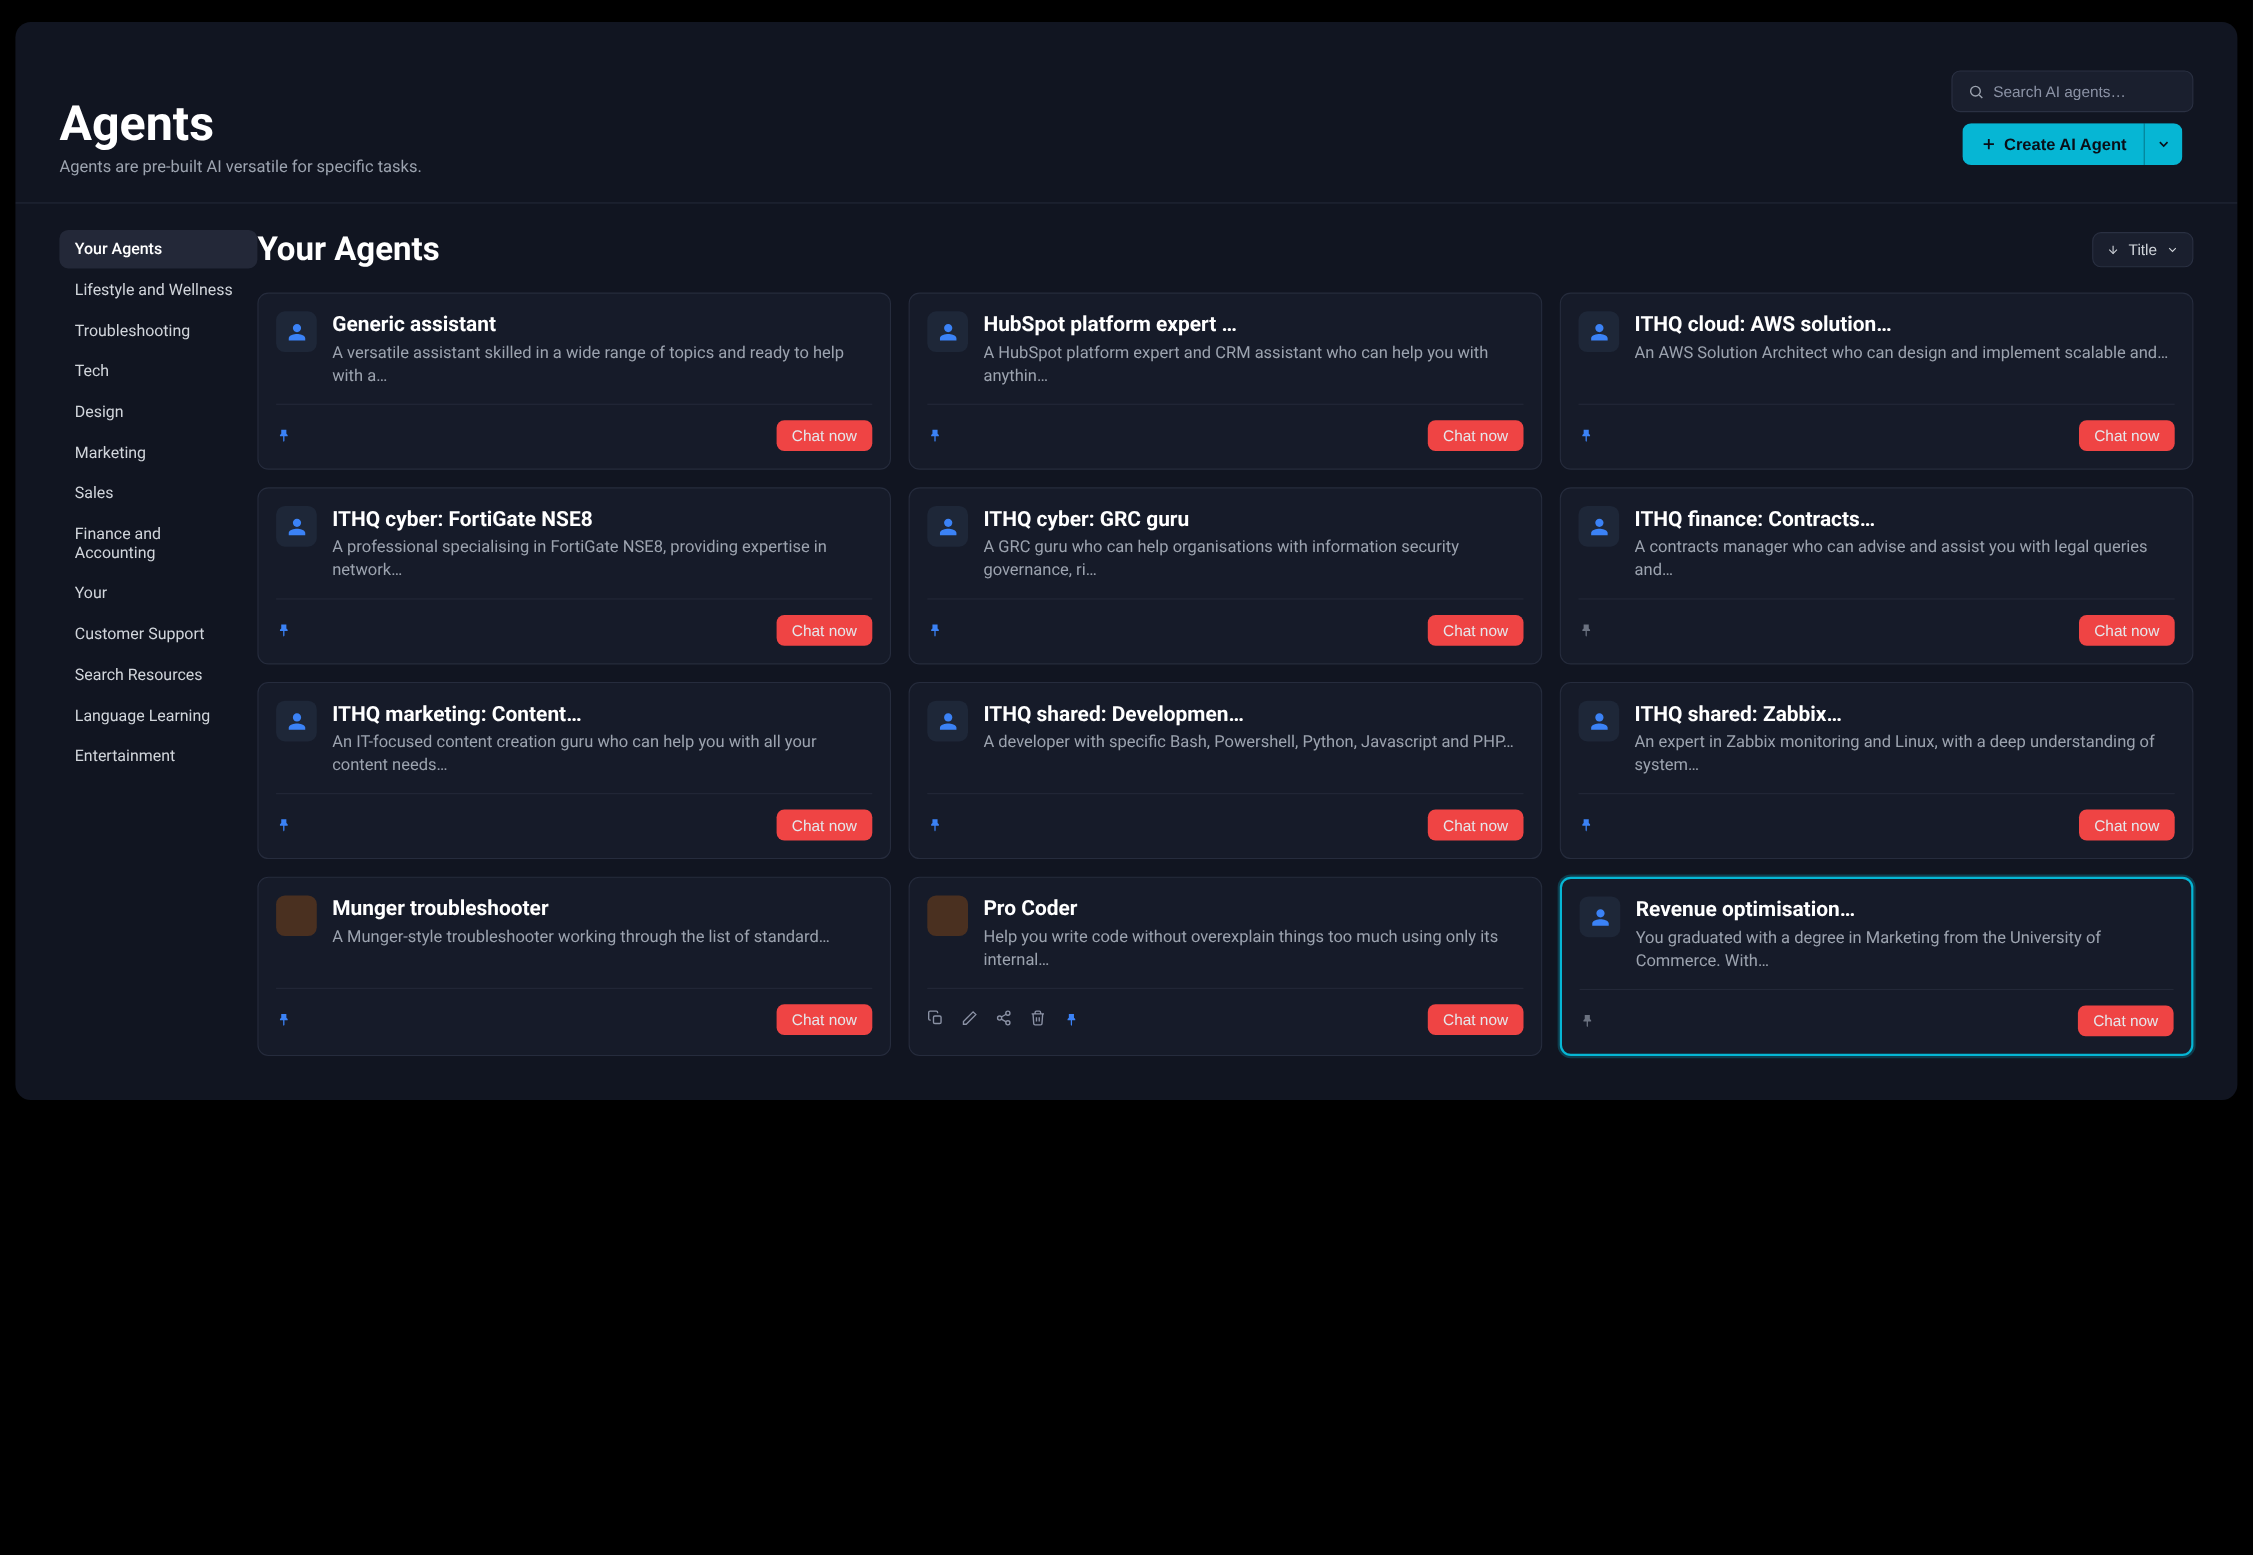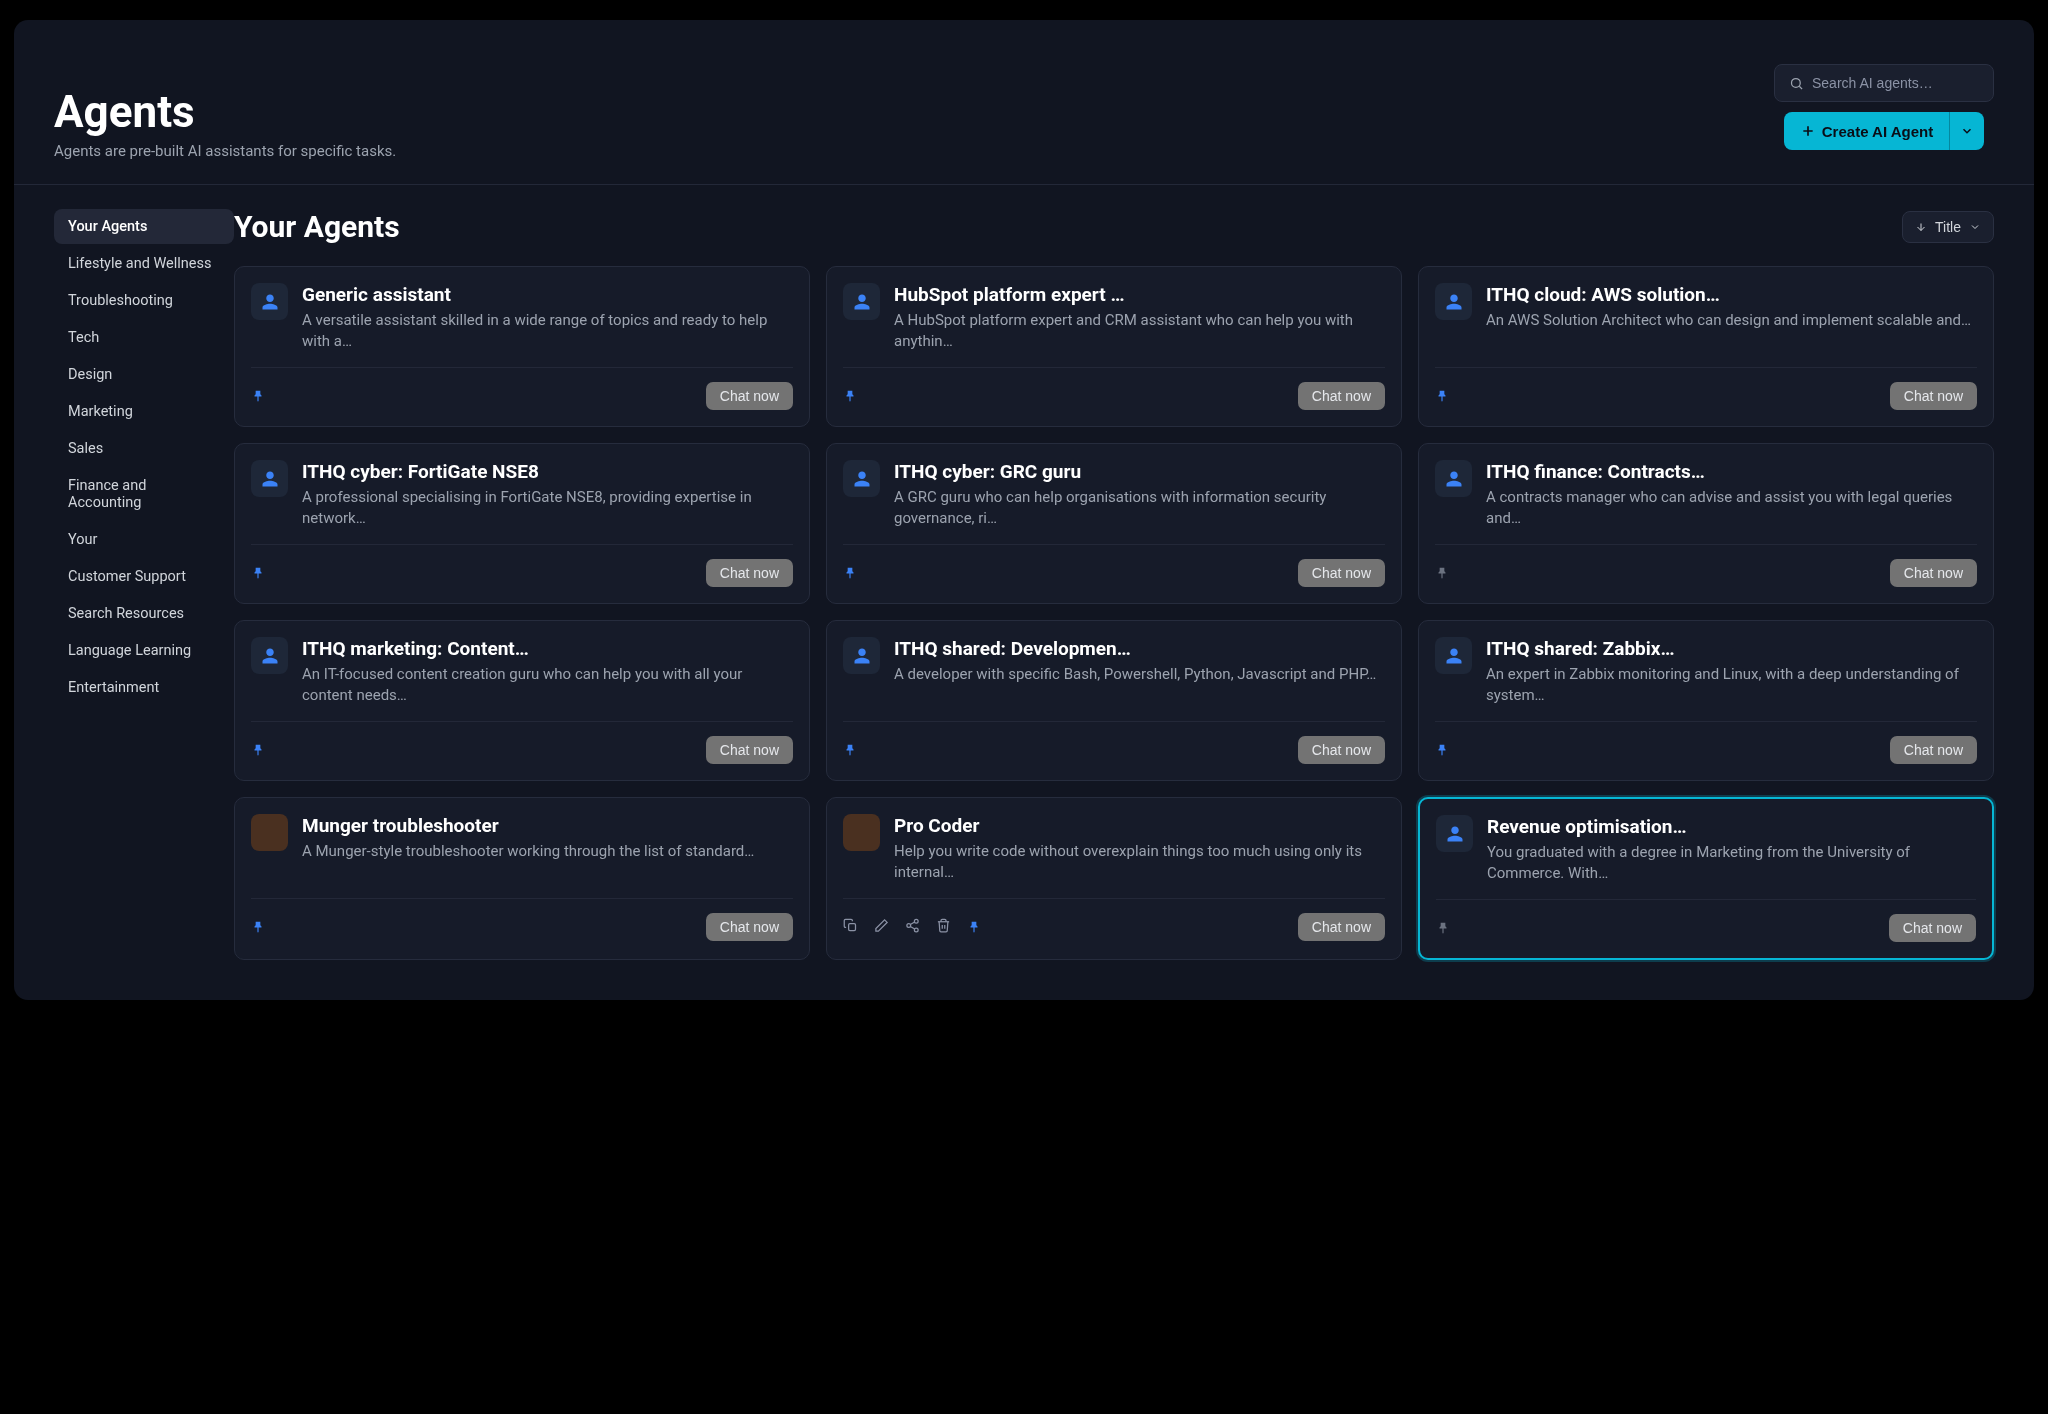--- a/index.html
+++ b/index.html
@@ -206,38 +206,38 @@
   align-items: center;
 }
 .pin-icon.muted { color: #6b7280; }
 .card-actions {
   display: flex;
   gap: 16px;
   align-items: center;
 }
 .card-actions .action-icon { color: #8b92a5; cursor: pointer; }
 .chat-btn {
-  background: #737373;
+  background: #ef4444;
   border: none;
   color: #e5e7eb;
   padding: 6px 14px;
   border-radius: 7px;
   font-size: 14px;
   font-weight: 500;
   cursor: pointer;
 }
 </style>
 </head>
 <body>
 
 <div class="app">
   <div class="header">
     <div class="header-left">
       <h1>Agents</h1>
-      <p>Agents are pre-built AI assistants for specific tasks.</p>
+      <p>Agents are pre-built AI versatile for specific tasks.</p>
     </div>
     <div class="header-right">
       <div class="search-box">
         <svg width="15" height="15" viewBox="0 0 24 24" fill="none" stroke="currentColor" stroke-width="2">
             <circle cx="11" cy="11" r="7"></circle>
             <line x1="21" y1="21" x2="16.5" y2="16.5"></line>
           </svg>
         <input type="text" placeholder="Search AI agents…" style="">
       </div>
       <div class="create-btn-wrap">

